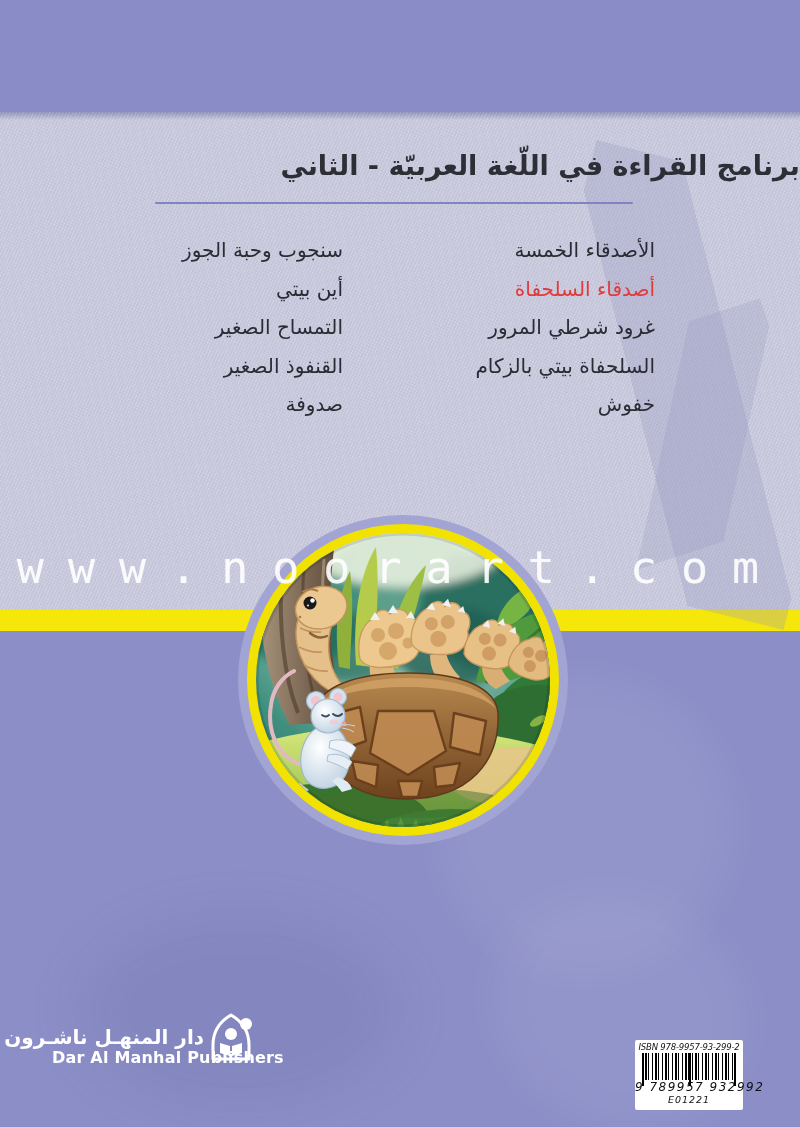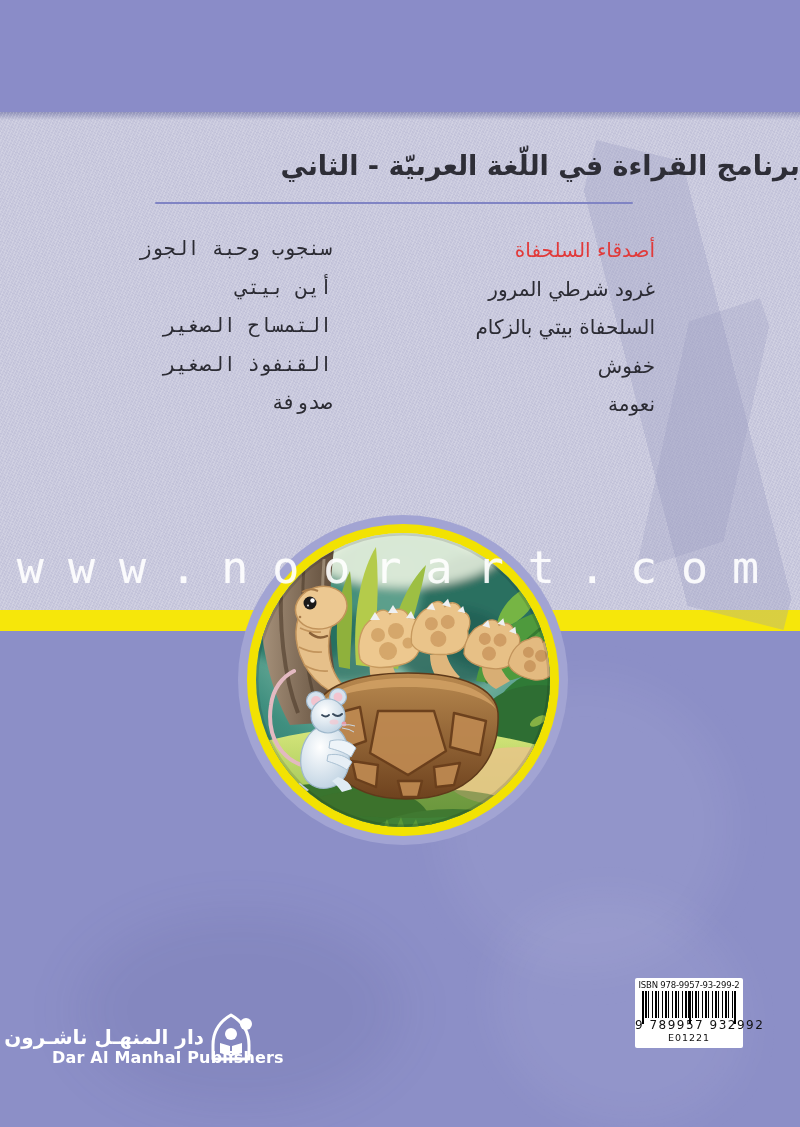--- a/index.html
+++ b/index.html
@@ -31,39 +31,39 @@
   .ghost.g5{left:470px;top:880px;width:300px;height:260px;transform:rotate(25deg);filter:blur(14px);
     background:radial-gradient(rgba(255,255,255,.05) 0 50%,rgba(0,0,0,0) 70%);}
   
   .series-title{position:absolute;left:20px;top:150px;width:780px;
     direction:rtl;font-size:27px;font-weight:bold;color:#2e2e37;letter-spacing:0;}
   .title-rule{position:absolute;left:155px;top:202px;width:478px;height:2px;background:#8084c4;border-radius:2px;}
   
   .book-col{position:absolute;top:231px;direction:rtl;text-align:right;color:#2b2b33;font-size:20px;}
   .book-col .book-item{line-height:38.5px;height:38.5px;white-space:nowrap;}
   .col-right{right:145px;}
-  .col-left{right:468px;font-family:Liberation Mono, monospace;}
+  .col-left{right:457px;}
   .book-item.highlight{color:#e13a3a;}
   
   .illo{position:absolute;left:238px;top:515px;width:330px;height:330px;}
   
   .watermark{position:absolute;left:0;top:541px;width:800px;text-align:center;
     font-family:"DejaVu Sans Mono","Liberation Mono",monospace;
     font-size:45px;letter-spacing:24px;color:rgba(255,255,255,.85);
     white-space:nowrap;z-index:30;text-shadow:0 0 1px rgba(255,255,255,.4);}
   
   .publisher{position:absolute;left:52px;top:1012px;width:200px;height:60px;color:#fff;z-index:5;}
   .pub-icon{position:absolute;right:0;top:0;width:42px;height:50px;}
   .pub-text{position:absolute;right:48px;top:12px;width:152px;text-align:center;}
   .pub-ar{direction:rtl;font-size:20px;font-weight:bold;line-height:26px;white-space:nowrap;}
   .pub-en{font-size:16px;font-weight:bold;line-height:16px;white-space:nowrap;letter-spacing:.2px;}
   
-  .barcode{position:absolute;left:635px;top:978px;width:108px;height:70px;background:#fff;
+  .barcode{position:absolute;left:635px;top:1040px;width:108px;height:70px;background:#fff;
     border-radius:2px;color:#111;text-align:center;z-index:5;
-    font-family:"DejaVu Sans","Liberation Sans",sans-serif;}
+    font-family:"DejaVu Sans","Liberation Sans",sans-serif;font-style:italic;}
   .bc-isbn{font-size:8.5px;line-height:11px;padding-top:2px;white-space:nowrap;letter-spacing:-.2px;}
   .bc-bars{position:relative;margin:0 7px;height:27px;
     background:repeating-linear-gradient(90deg,#000 0 1px,#fff 1px 3px,#000 3px 5px,#fff 5px 6px,#000 6px 7px,#fff 7px 10px);}
   .bc-guard{position:absolute;top:0;width:2px;height:33px;background:#000;}
   .bc-guard.gl{left:0;} .bc-guard.gc{left:47px;} .bc-guard.gr{right:0;}
   .bc-num{font-size:12px;line-height:13px;letter-spacing:1.5px;white-space:nowrap;margin-top:1px;}
   .bc-code{font-size:9.5px;line-height:11px;letter-spacing:1px;}
 </style>
 </head>
 <body>
@@ -78,25 +78,25 @@
   <div class="ghost g1"></div>
   <div class="ghost g2"></div>
   <div class="ghost g3"></div>
   <div class="ghost g4"></div>
   <div class="ghost g5"></div>
 
   <div class="series-title">برنامج القراءة في اللّغة العربيّة - الثاني</div>
   <div class="title-rule"></div>
 
   <div class="book-col col-right">
+    <div class="book-item">الأصدقاء الخمسة</div>
     <div class="book-item highlight">أصدقاء السلحفاة</div>
     <div class="book-item">غرود شرطي المرور</div>
     <div class="book-item">السلحفاة بيتي بالزكام</div>
     <div class="book-item">خفوش</div>
-    <div class="book-item">نعومة</div>
   </div>
 
   <div class="book-col col-left">
     <div class="book-item">سنجوب وحبة الجوز</div>
     <div class="book-item">أين بيتي</div>
     <div class="book-item">التمساح الصغير</div>
     <div class="book-item">القنفوذ الصغير</div>
     <div class="book-item">صدوفة</div>
   </div>
 

